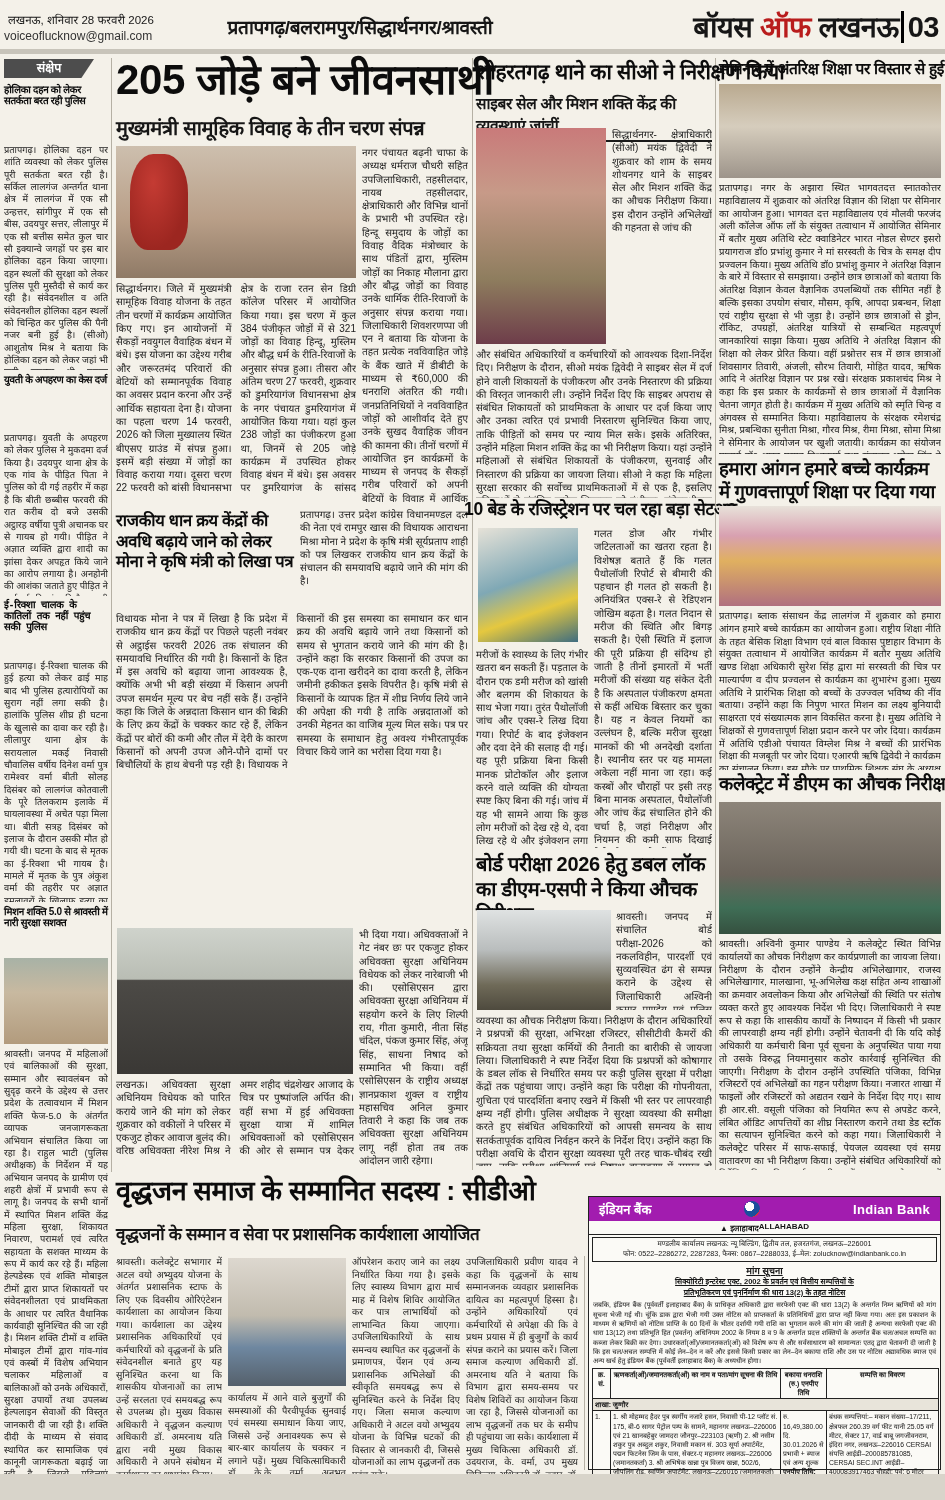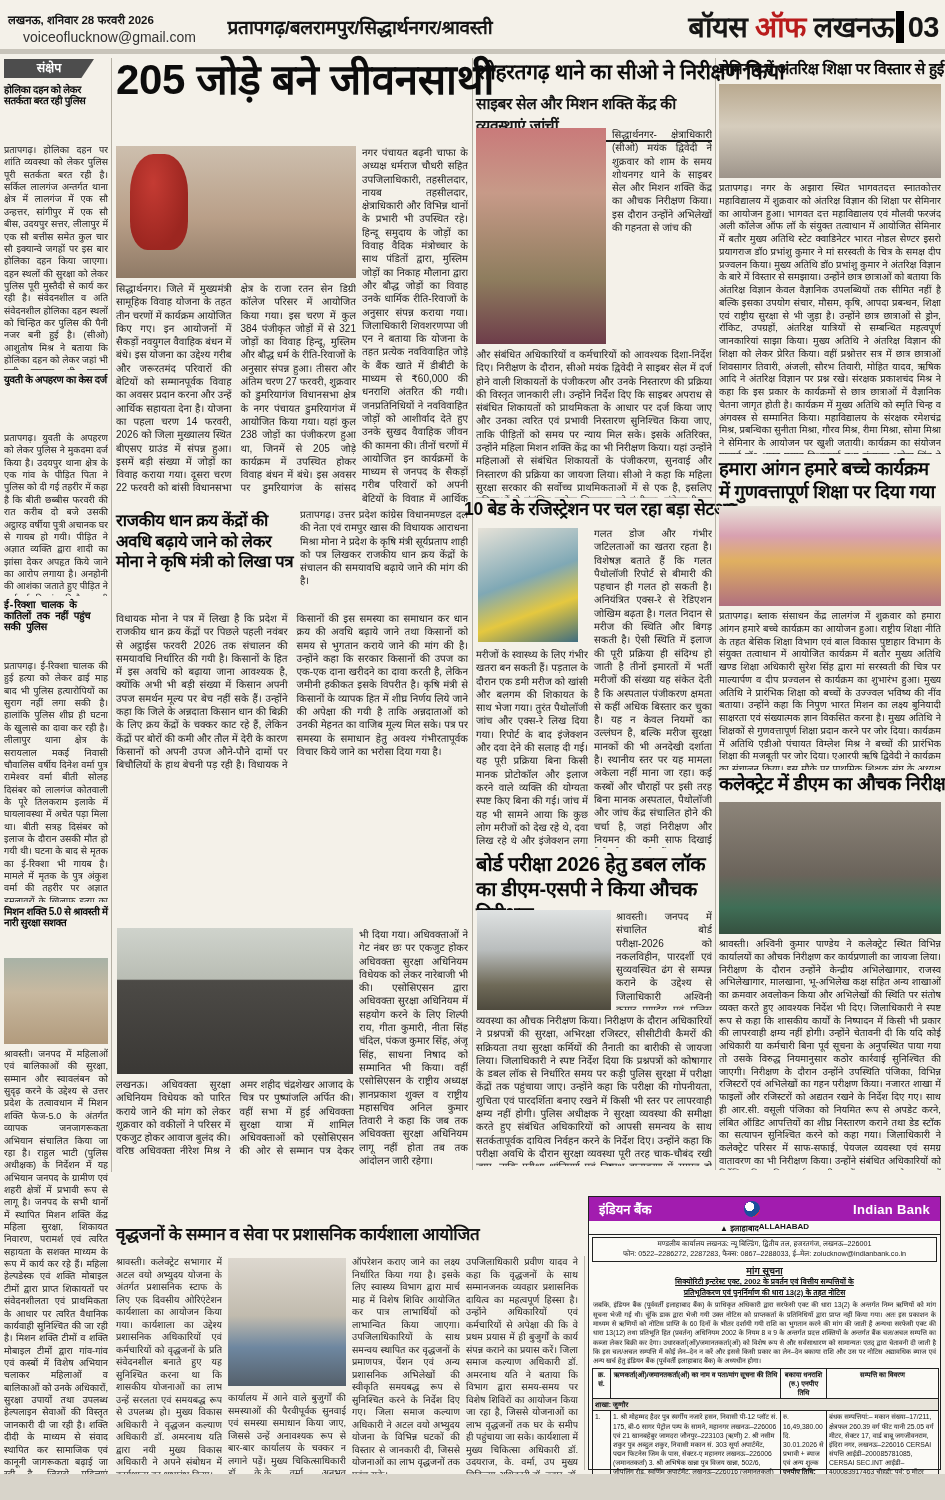--- a/index.html
+++ b/index.html
@@ -7,26 +7,26 @@
   #page { position:relative; width:945px; height:1500px; margin:0 auto; background:#f4f1e9; overflow:hidden; color:#161616; }
   .abs { position:absolute; }
   .bd { font-size:10px; line-height:1.33; text-align:justify; overflow:hidden; color:#1c1c1c; }
   .bd2c { column-count:2; column-gap:9px; }
   .hl { font-weight:800; color:#0c0c0c; line-height:1.12; letter-spacing:-0.3px; }
   .photo { background:#b8b0a2; overflow:hidden; }
   .vr { position:absolute; width:1px; background:#b5b0a4; }
   .hr { position:absolute; background:#c8c4ba; }
 
   
-  #hdr-date { left:8px; top:12px; font-size:11.5px; font-weight:700;text-align:right; }
-  #hdr-email { left:23px; top:29px; font-size:14px; color:#333; }
+  #hdr-date { left:8px; top:12px; font-size:11.5px; font-weight:400;text-align:right; }
+  #hdr-email { left:4px; top:29px; font-size:12px; color:#333; }
   #hdr-regions { left:150px; top:14px; width:420px; text-align:center; font-size:19px; font-weight:800; letter-spacing:-0.3px; }
   #hdr-mast { right:6px; top:6px; font-size:29px; font-weight:800; letter-spacing:-0.5px; }
   #hdr-mast .gray { color:#b91c1c; }
-  #hdr-mast .pg { border-left:8px solid #000000; padding-left:4px; margin-left:2px; }
+  #hdr-mast .pg { border-left:3px solid #000000; padding-left:4px; margin-left:2px; }
   #rule-top { left:0; top:49px; width:945px; height:5px; }
 
   
   #briefs-title { left:4px; top:59px; width:90px; height:19px; background:#4d4d4d; color:#fff; font-size:12.5px; font-weight:700; text-align:center; line-height:19px; clip-path:polygon(0 0,100% 0,86% 100%,0 100%); }
   .bf-h { left:4px; width:104px; font-size:10px; }
   .bf-b { left:4px; width:104px; font-size:9.3px; }
   #b1h { top:84px; height:56px; } #b1b { top:144px; height:226px; }
   #b2h { top:374px; height:56px; } #b2b { top:432px; height:164px; }
   #b3h { top:600px; height:56px;font-family:Liberation Mono, monospace; } #b3b { top:660px; height:242px; }
   #b4h { top:906px; height:50px; }
@@ -135,20 +135,21 @@
   <div class="abs bd bf-b" id="b1b">प्रतापगढ़। होलिका दहन पर शांति व्यवस्था को लेकर पुलिस पूरी सतर्कता बरत रही है। सर्किल लालगंज अन्तर्गत थाना क्षेत्र में लालगंज में एक सौ उन्हत्तर, सांगीपुर में एक सौ बीस, उदयपुर सत्तर, लीलापुर में एक सौ बत्तीस समेत कुल चार सौ इक्यान्वे जगहों पर इस बार होलिका दहन किया जाएगा। दहन स्थलों की सुरक्षा को लेकर पुलिस पूरी मुस्तैदी से कार्य कर रही है। संवेदनशील व अति संवेदनशील होलिका दहन स्थलों को चिन्हित कर पुलिस की पैनी नजर बनी हुई है। (सीओ) आशुतोष मिश्र ने बताया कि होलिका दहन को लेकर जहां भी कही समस्या थी उसका निस्तारण करा दिया गया है। शांति व्यवस्था को लेकर पूरी सतर्कता बरती जा रही है। शांति व्यवस्था में खलल डालने वाले अराजकतत्वों पर कड़ी कार्रवाई की जाएगी।</div>
   <div class="abs hl bf-h" id="b2h">युवती के अपहरण का केस दर्ज</div>
   <div class="abs bd bf-b" id="b2b">प्रतापगढ़। युवती के अपहरण को लेकर पुलिस ने मुकदमा दर्ज किया है। उदयपुर थाना क्षेत्र के एक गांव के पीड़ित पिता ने पुलिस को दी गई तहरीर में कहा है कि बीती छब्बीस फरवरी की रात करीब दो बजे उसकी अट्ठारह वर्षीया पुत्री अचानक घर से गायब हो गयी। पीड़ित ने अज्ञात व्यक्ति द्वारा शादी का झांसा देकर अपहृत किये जाने का आरोप लगाया है। अनहोनी की आशंका जताते हुए पीड़ित ने कार्रवाई की मांग की है। प्रभारी निरीक्षक प्रदीप कुमार का कहना है कि जांच के बाद अज्ञात आरोपी के खिलाफ मुकदमा दर्ज किया गया है।</div>
   <div class="abs hl bf-h" id="b3h">ई-रिक्शा चालक के कातिलों तक नहीं पहुंच सकी पुलिस</div>
   <div class="abs bd bf-b" id="b3b">प्रतापगढ़। ई-रिक्शा चालक की हुई हत्या को लेकर ढाई माह बाद भी पुलिस हत्यारोपियों का सुराग नहीं लगा सकी है। हालांकि पुलिस शीघ्र ही घटना के खुलासे का दावा कर रही है। लीलापुर थाना क्षेत्र के सरायलाल मकई निवासी चौवालिस वर्षीय दिनेश वर्मा पुत्र रामेश्वर वर्मा बीती सोलह दिसंबर को लालगंज कोतवाली के पूरे तिलकराम इलाके में घायलावस्था में अचेत पड़ा मिला था। बीती सत्रह दिसंबर को इलाज के दौरान उसकी मौत हो गयी थी। घटना के बाद से मृतक का ई-रिक्शा भी गायब है। मामले में मृतक के पुत्र अंकुश वर्मा की तहरीर पर अज्ञात हमलावरों के खिलाफ हत्या का मुकदमा दर्ज कर छानबीन शुरू की। लेकिन करीब ढाई माह बाद भी पुलिस हत्यारोपियों तक नहीं पहुंच पायी। प्रभारी निरीक्षक आलोक कुमार का कहना है कि शीघ्र ही घटना का खुलासा किया जाएगा।</div>
   <div class="abs hl bf-h" id="b4h">मिशन शक्ति 5.0 से श्रावस्ती में नारी सुरक्षा सशक्त</div>
   <div class="abs photo" id="b4p"></div>
   <div class="abs bd bf-b" id="b4b">श्रावस्ती। जनपद में महिलाओं एवं बालिकाओं की सुरक्षा, सम्मान और स्वावलंबन को सुदृढ़ करने के उद्देश्य से उत्तर प्रदेश के तत्वावधान में मिशन शक्ति फेज-5.0 के अंतर्गत व्यापक जनजागरूकता अभियान संचालित किया जा रहा है। राहुल भाटी (पुलिस अधीक्षक) के निर्देशन में यह अभियान जनपद के ग्रामीण एवं शहरी क्षेत्रों में प्रभावी रूप से लागू है। जनपद के सभी थानों में स्थापित मिशन शक्ति केंद्र महिला सुरक्षा, शिकायत निवारण, परामर्श एवं त्वरित सहायता के सशक्त माध्यम के रूप में कार्य कर रहे हैं। महिला हेल्पडेस्क एवं शक्ति मोबाइल टीमों द्वारा प्राप्त शिकायतों पर संवेदनशीलता एवं प्राथमिकता के आधार पर त्वरित वैधानिक कार्यवाही सुनिश्चित की जा रही है। मिशन शक्ति टीमों व शक्ति मोबाइल टीमों द्वारा गांव-गांव एवं कस्बों में विशेष अभियान चलाकर महिलाओं व बालिकाओं को उनके अधिकारों, सुरक्षा उपायों तथा उपलब्ध हेल्पलाइन सेवाओं की विस्तृत जानकारी दी जा रही है। शक्ति दीदी के माध्यम से संवाद स्थापित कर सामाजिक एवं कानूनी जागरूकता बढ़ाई जा रही है, जिससे महिलाएं आत्मविश्वास के साथ अपनी समस्याएं साझा कर सकें। विद्यालयों एवं शिक्षण संस्थानों में आयोजित कार्यक्रमों के दौरान छात्र-छात्राओं को गुड टच/बैड टच, ईव-टीजिंग की रोकथाम, महिला सुरक्षा संबंधी कानून, सड़क सुरक्षा नियमों तथा सोशल मीडिया के सुरक्षित उपयोग के बारे में विस्तार से अवगत कराया गया।</div>
 
   <div class="abs hl" id="lead-h">205 जोड़े बने जीवनसाथी</div>
+  <div class="abs" id="lead-sh">मुख्यमंत्री सामूहिक विवाह के तीन चरण संपन्न</div>
   <div class="abs photo" id="lead-p">
       <div class="turban"></div>
     </div>
   <div class="abs bd" id="lead-cr">नगर पंचायत बढ़नी चाफा के अध्यक्ष धर्मराज चौधरी सहित उपजिलाधिकारी, तहसीलदार, नायब तहसीलदार, क्षेत्राधिकारी और विभिन्न थानों के प्रभारी भी उपस्थित रहे। हिन्दू समुदाय के जोड़ों का विवाह वैदिक मंत्रोच्चार के साथ पंडितों द्वारा, मुस्लिम जोड़ों का निकाह मौलाना द्वारा और बौद्ध जोड़ों का विवाह उनके धार्मिक रीति-रिवाजों के अनुसार संपन्न कराया गया। जिलाधिकारी शिवशरणप्पा जी एन ने बताया कि योजना के तहत प्रत्येक नवविवाहित जोड़े के बैंक खाते में डीबीटी के माध्यम से ₹60,000 की धनराशि अंतरित की गयी। जनप्रतिनिधियों ने नवविवाहित जोड़ों को आशीर्वाद देते हुए उनके सुखद वैवाहिक जीवन की कामना की। तीनों चरणों में आयोजित इन कार्यक्रमों के माध्यम से जनपद के सैकड़ों गरीब परिवारों को अपनी बेटियों के विवाह में आर्थिक सहयोग मिला। बेटियों को सम्मान, स्नेह और सामाजिक समरसता का संदेश भी इस अवसर पर दिया गया।</div>
   <div class="abs bd bd2c" id="lead-cm">सिद्धार्थनगर। जिले में मुख्यमंत्री सामूहिक विवाह योजना के तहत तीन चरणों में कार्यक्रम आयोजित किए गए। इन आयोजनों में सैकड़ों नवयुगल वैवाहिक बंधन में बंधे। इस योजना का उद्देश्य गरीब और जरूरतमंद परिवारों की बेटियों को सम्मानपूर्वक विवाह का अवसर प्रदान करना और उन्हें आर्थिक सहायता देना है। योजना का पहला चरण 14 फरवरी, 2026 को जिला मुख्यालय स्थित बीएसए ग्राउंड में संपन्न हुआ। इसमें बड़ी संख्या में जोड़ों का विवाह कराया गया। दूसरा चरण 22 फरवरी को बांसी विधानसभा क्षेत्र के राजा रतन सेन डिग्री कॉलेज परिसर में आयोजित किया गया। इस चरण में कुल 384 पंजीकृत जोड़ों में से 321 जोड़ों का विवाह हिन्दू, मुस्लिम और बौद्ध धर्म के रीति-रिवाजों के अनुसार संपन्न हुआ। तीसरा और अंतिम चरण 27 फरवरी, शुक्रवार को डुमरियागंज विधानसभा क्षेत्र के नगर पंचायत डुमरियागंज में आयोजित किया गया। यहां कुल 238 जोड़ों का पंजीकरण हुआ था, जिनमें से 205 जोड़े कार्यक्रम में उपस्थित होकर विवाह बंधन में बंधे। इस अवसर पर डुमरियागंज के सांसद जगदम्बिका पाल मुख्य अतिथि के रूप में उपस्थित रहे। जिलाधिकारी शिवशरणप्पा जी एन और पुलिस अधीक्षक डॉ. अभिषेक महाजन भी प्रमुख रूप से मौजूद थे। कार्यक्रम में डुमरियागंज विधायक सैयदा खातून, पूर्व विधायक राघवेंद्र प्रताप सिंह, नगर पंचायत भारत भारी के अध्यक्ष चंद्र प्रकाश चौधरी,</div>
 
   <div class="abs bd" id="mona-i">प्रतापगढ़। उत्तर प्रदेश कांग्रेस विधानमण्डल दल की नेता एवं रामपुर खास की विधायक आराधना मिश्रा मोना ने प्रदेश के कृषि मंत्री सूर्यप्रताप शाही को पत्र लिखकर राजकीय धान क्रय केंद्रों के संचालन की समयावधि बढ़ाये जाने की मांग की है।</div>
   <div class="abs hl" id="mona-h">राजकीय धान क्रय केंद्रों की अवधि बढ़ाये जाने को लेकर मोना ने कृषि मंत्री को लिखा पत्र</div>
   <div class="abs bd bd2c" id="mona-b">विधायक मोना ने पत्र में लिखा है कि प्रदेश में राजकीय धान क्रय केंद्रों पर पिछले पहली नवंबर से अट्ठाईस फरवरी 2026 तक संचालन की समयावधि निर्धारित की गयी है। किसानों के हित में इस अवधि को बढ़ाया जाना आवश्यक है, क्योंकि अभी भी बड़ी संख्या में किसान अपनी उपज समर्थन मूल्य पर बेच नहीं सके हैं। उन्होंने कहा कि जिले के अन्नदाता किसान धान की बिक्री के लिए क्रय केंद्रों के चक्कर काट रहे हैं, लेकिन केंद्रों पर बोरों की कमी और तौल में देरी के कारण किसानों को अपनी उपज औने-पौने दामों पर बिचौलियों के हाथ बेचनी पड़ रही है। विधायक ने किसानों की इस समस्या का समाधान कर धान क्रय की अवधि बढ़ाये जाने तथा किसानों को समय से भुगतान कराये जाने की मांग की है। उन्होंने कहा कि सरकार किसानों की उपज का एक-एक दाना खरीदने का दावा करती है, लेकिन जमीनी हकीकत इसके विपरीत है। कृषि मंत्री से किसानों के व्यापक हित में शीघ्र निर्णय लिये जाने की अपेक्षा की गयी है ताकि अन्नदाताओं को उनकी मेहनत का वाजिब मूल्य मिल सके। पत्र पर समस्या के समाधान हेतु अवश्य गंभीरतापूर्वक विचार किये जाने का भरोसा दिया गया है।</div>
 
@@ -177,20 +178,21 @@
   <div class="abs bd" id="sem-b">प्रतापगढ़। नगर के अझारा स्थित भागवतदत्त स्नातकोत्तर महाविद्यालय में शुक्रवार को अंतरिक्ष विज्ञान की शिक्षा पर सेमिनार का आयोजन हुआ। भागवत दत्त महाविद्यालय एवं मौलवी फरजंद अली कॉलेज ऑफ लॉ के संयुक्त तत्वाधान में आयोजित सेमिनार में बतौर मुख्य अतिथि स्टेट क्वाडिनेटर भारत नोडल सेण्टर इसरो प्रयागराज डॉ0 प्रभांशु कुमार ने मां सरस्वती के चित्र के समक्ष दीप प्रज्वलन किया। मुख्य अतिथि डॉ0 प्रभांशु कुमार ने अंतरिक्ष विज्ञान के बारे में विस्तार से समझाया। उन्होंने छात्र छात्राओं को बताया कि अंतरिक्ष विज्ञान केवल वैज्ञानिक उपलब्धियों तक सीमित नहीं है बल्कि इसका उपयोग संचार, मौसम, कृषि, आपदा प्रबन्धन, शिक्षा एवं राष्ट्रीय सुरक्षा से भी जुड़ा है। उन्होंने छात्र छात्राओं से ड्रोन, रॉकिट, उपग्रहों, अंतरिक्ष यात्रियों से सम्बन्धित महत्वपूर्ण जानकारियां साझा किया। मुख्य अतिथि ने अंतरिक्ष विज्ञान की शिक्षा को लेकर प्रेरित किया। वहीं प्रश्नोत्तर सत्र में छात्र छात्राओं शिवसागर तिवारी, अंजली, सौरभ तिवारी, मोहित यादव, ऋषिक आदि ने अंतरिक्ष विज्ञान पर प्रश्न रखे। संरक्षक प्रकाशचंद मिश्र ने कहा कि इस प्रकार के कार्यक्रमों से छात्र छात्राओं में वैज्ञानिक चेतना जागृत होती है। कार्यक्रम में मुख्य अतिथि को स्मृति चिन्ह व अंगवस्त्र से सम्मानित किया। महाविद्यालय के संरक्षक रमेशचंद्र मिश्र, प्रबन्धिका सुनीता मिश्रा, गौरव मिश्र, रीमा मिश्रा, सोमा मिश्रा ने सेमिनार के आयोजन पर खुशी जतायी। कार्यक्रम का संयोजन प्राचार्य डॉ0 शारद प्रसाद विश्वकर्मा तथा संचालन भूपेन्द्र सिंह ने किया। प्राचार्या डॉ0 पूनम त्रिपाठी ने आभार जताया। इस मौके पर तारा देवी इंस्टीट्यूट ऑफ एजुकेशन एण्ड टेक्नोलॉजी भैभौरा के प्राचार्य डॉ0 राहुल सिंह, डॉ0 लक्ष्मीकांत तिवारी, डॉ0 रेखा पाण्डेय, डॉ0 शालिनी शुक्ला, डॉ0 प्रतिमा उपाध्याय, डॉ0 अरविंद शर्मा, रामचंद्र पाण्डेय, ऋषिकेश पाण्डेय, रामकृष्ण शुक्ल, शुभम श्रीवास्तव आदि मौजूद रहे।</div>
 
   <div class="abs hl" id="aan-h">हमारा आंगन हमारे बच्चे कार्यक्रम में गुणवत्तापूर्ण शिक्षा पर दिया गया जोर</div>
   <div class="abs photo" id="aan-p"></div>
   <div class="abs bd" id="aan-b">प्रतापगढ़। ब्लाक संसाधन केंद्र लालगंज में शुक्रवार को हमारा आंगन हमारे बच्चे कार्यक्रम का आयोजन हुआ। राष्ट्रीय शिक्षा नीति के तहत बेसिक शिक्षा विभाग एवं बाल विकास पुष्टाहार विभाग के संयुक्त तत्वाधान में आयोजित कार्यक्रम में बतौर मुख्य अतिथि खण्ड शिक्षा अधिकारी सुरेश सिंह द्वारा मां सरस्वती की चित्र पर माल्यार्पण व दीप प्रज्वलन से कार्यक्रम का शुभारंभ हुआ। मुख्य अतिथि ने प्रारंभिक शिक्षा को बच्चों के उज्ज्वल भविष्य की नींव बताया। उन्होंने कहा कि निपुण भारत मिशन का लक्ष्य बुनियादी साक्षरता एवं संख्यात्मक ज्ञान विकसित करना है। मुख्य अतिथि ने शिक्षकों से गुणवत्तापूर्ण शिक्षा प्रदान करने पर जोर दिया। कार्यक्रम में अतिथि एडीओ पंचायत विम्लेश मिश्र ने बच्चों की प्रारंभिक शिक्षा की मजबूती पर जोर दिया। एआरपी ऋषि द्विवेदी ने कार्यक्रम का संचालन किया। इस मौके पर प्राथमिक शिक्षक संघ के अध्यक्ष संतोष मिश्र, मंत्री विष्णु सिंह, आशीष द्विवेदी, शैलेष गुप्ता, पंकज मिश्र, मनोषचंद्र पाण्डेय, विशाल सिंह, संदीप सिंह, एसपी त्रिपाठी, आशीष मिश्र, राजाराम सरोज, संजय सरोज आदि मौजूद रहे।</div>
 
   <div class="abs hl" id="col-h">कलेक्ट्रेट में डीएम का औचक निरीक्षण</div>
   <div class="abs photo" id="col-p"></div>
   <div class="abs bd" id="col-b">श्रावस्ती। अश्विनी कुमार पाण्डेय ने कलेक्ट्रेट स्थित विभिन्न कार्यालयों का औचक निरीक्षण कर कार्यप्रणाली का जायजा लिया। निरीक्षण के दौरान उन्होंने केन्द्रीय अभिलेखागार, राजस्व अभिलेखागार, मालखाना, भू-अभिलेख कक्ष सहित अन्य शाखाओं का क्रमवार अवलोकन किया और अभिलेखों की स्थिति पर संतोष व्यक्त करते हुए आवश्यक निर्देश भी दिए। जिलाधिकारी ने स्पष्ट रूप से कहा कि शासकीय कार्यों के निष्पादन में किसी भी प्रकार की लापरवाही क्षम्य नहीं होगी। उन्होंने चेतावनी दी कि यदि कोई अधिकारी या कर्मचारी बिना पूर्व सूचना के अनुपस्थित पाया गया तो उसके विरुद्ध नियमानुसार कठोर कार्रवाई सुनिश्चित की जाएगी। निरीक्षण के दौरान उन्होंने उपस्थिति पंजिका, विभिन्न रजिस्टरों एवं अभिलेखों का गहन परीक्षण किया। नजारत शाखा में फाइलों और रजिस्टरों को अद्यतन रखने के निर्देश दिए गए। साथ ही आर.सी. वसूली पंजिका को नियमित रूप से अपडेट करने, लंबित ऑडिट आपत्तियों का शीघ्र निस्तारण कराने तथा डेड स्टॉक का सत्यापन सुनिश्चित करने को कहा गया। जिलाधिकारी ने कलेक्ट्रेट परिसर में साफ-सफाई, पेयजल व्यवस्था एवं समग्र वातावरण का भी निरीक्षण किया। उन्होंने संबंधित अधिकारियों को निर्देशित किया कि कार्यालय परिसर में स्वच्छता प्रत्येक दशा में सुनिश्चित रहे और आमजन को किसी प्रकार की असुविधा न हो। निरीक्षण के दौरान अपर जिलाधिकारी (न्यायिक) अशोक कुमार, उपजिलाधिकारी प्रवीण यादव सहित विभिन्न विभागों के अधिकारी, कर्मचारी एवं पटल सहायक उपस्थित रहे।</div>
 
+  <div class="abs hl" id="eld-h">वृद्धजन समाज के सम्मानित सदस्य : सीडीओ</div>
   <div class="abs" id="eld-sh">वृद्धजनों के सम्मान व सेवा पर प्रशासनिक कार्यशाला आयोजित</div>
   <div class="abs bd eld-c" id="eld-c1">श्रावस्ती। कलेक्ट्रेट सभागार में अटल वयो अभ्युदय योजना के अंतर्गत प्रशासनिक स्टाफ के लिए एक दिवसीय ओरिएंटेशन कार्यशाला का आयोजन किया गया। कार्यशाला का उद्देश्य प्रशासनिक अधिकारियों एवं कर्मचारियों को वृद्धजनों के प्रति संवेदनशील बनाते हुए यह सुनिश्चित करना था कि शासकीय योजनाओं का लाभ उन्हें सरलता एवं समयबद्ध रूप से उपलब्ध हो। मुख्य विकास अधिकारी ने वृद्धजन कल्याण अधिकारी डॉ. अमरनाथ यति द्वारा नयी मुख्य विकास अधिकारी ने अपने संबोधन में कार्यशाला का शुभारंभ किया।</div>
   <div class="abs photo" id="eld-p"></div>
   <div class="abs bd" id="eld-c2">कार्यालय में आने वाले बुजुर्गों की समस्याओं की पैरवीपूर्वक सुनवाई एवं समस्या समाधान किया जाए, जिससे उन्हें अनावश्यक रूप से बार-बार कार्यालय के चक्कर न लगाने पड़ें। मुख्य चिकित्साधिकारी डॉ. के.के. वर्मा, अनुभव चिकित्सालय के अंततः 50 वृद्धजनों के निःशुल्क मोतियाबिंद</div>
   <div class="abs bd eld-c" id="eld-c3">ऑपरेशन कराए जाने का लक्ष्य निर्धारित किया गया है। इसके लिए स्वास्थ्य विभाग द्वारा मार्च माह में विशेष शिविर आयोजित कर पात्र लाभार्थियों को लाभान्वित किया जाएगा। उपजिलाधिकारियों के साथ समन्वय स्थापित कर वृद्धजनों के प्रमाणपत्र, पेंशन एवं अन्य प्रशासनिक अभिलेखों की स्वीकृति समयबद्ध रूप से सुनिश्चित करने के निर्देश दिए गए। जिला समाज कल्याण अधिकारी ने अटल वयो अभ्युदय योजना के विभिन्न घटकों की विस्तार से जानकारी दी, जिससे योजनाओं का लाभ वृद्धजनों तक पहुंच सके।</div>
   <div class="abs bd eld-c" id="eld-c4">उपजिलाधिकारी प्रवीण यादव ने कहा कि वृद्धजनों के साथ सम्मानजनक व्यवहार प्रशासनिक दायित्व का महत्वपूर्ण हिस्सा है। उन्होंने अधिकारियों एवं कर्मचारियों से अपेक्षा की कि वे प्रथम प्रयास में ही बुजुर्गों के कार्य संपन्न कराने का प्रयास करें। जिला समाज कल्याण अधिकारी डॉ. अमरनाथ यति ने बताया कि विभाग द्वारा समय-समय पर विशेष शिविरों का आयोजन किया जा रहा है, जिससे योजनाओं का लाभ वृद्धजनों तक घर के समीप ही पहुंचाया जा सके। कार्यशाला में मुख्य चिकित्सा अधिकारी डॉ. उदयराज, के. वर्मा, उप मुख्य चिकित्सा अधिकारी डॉ. ज्वार, डॉ. अश्विनी कुमार मित्र सहित विभिन्न विभागों के प्रशासनिक प्रशिक्षु उपस्थित रहे।</div>
 
   <div class="abs" id="ad">
     <div id="ad-bar">
       <span class="bh">इंडियन बैंक</span>

